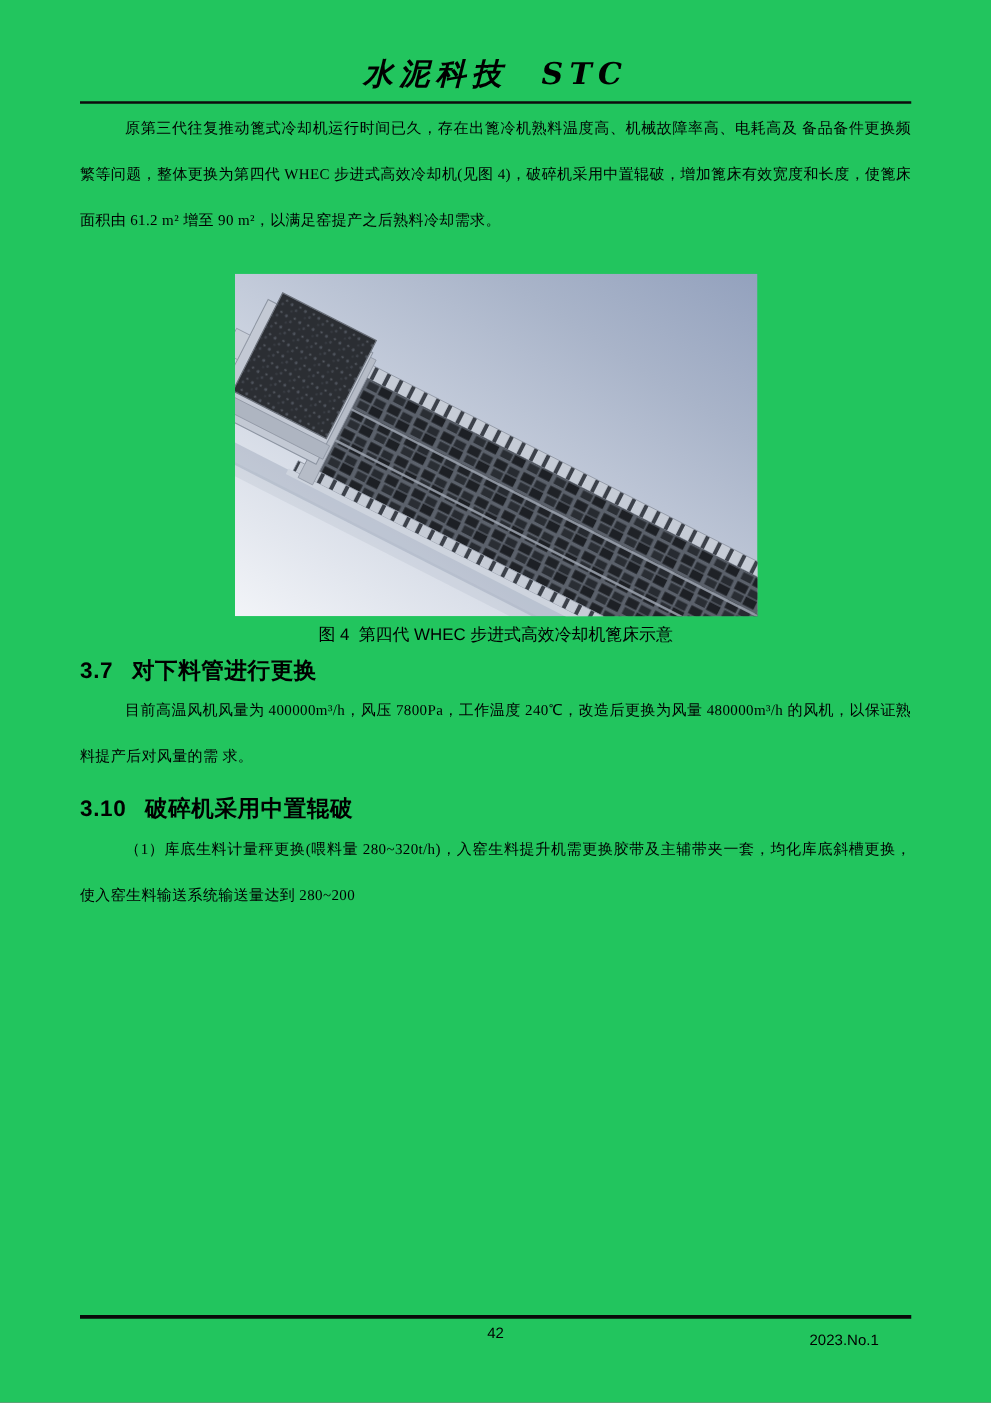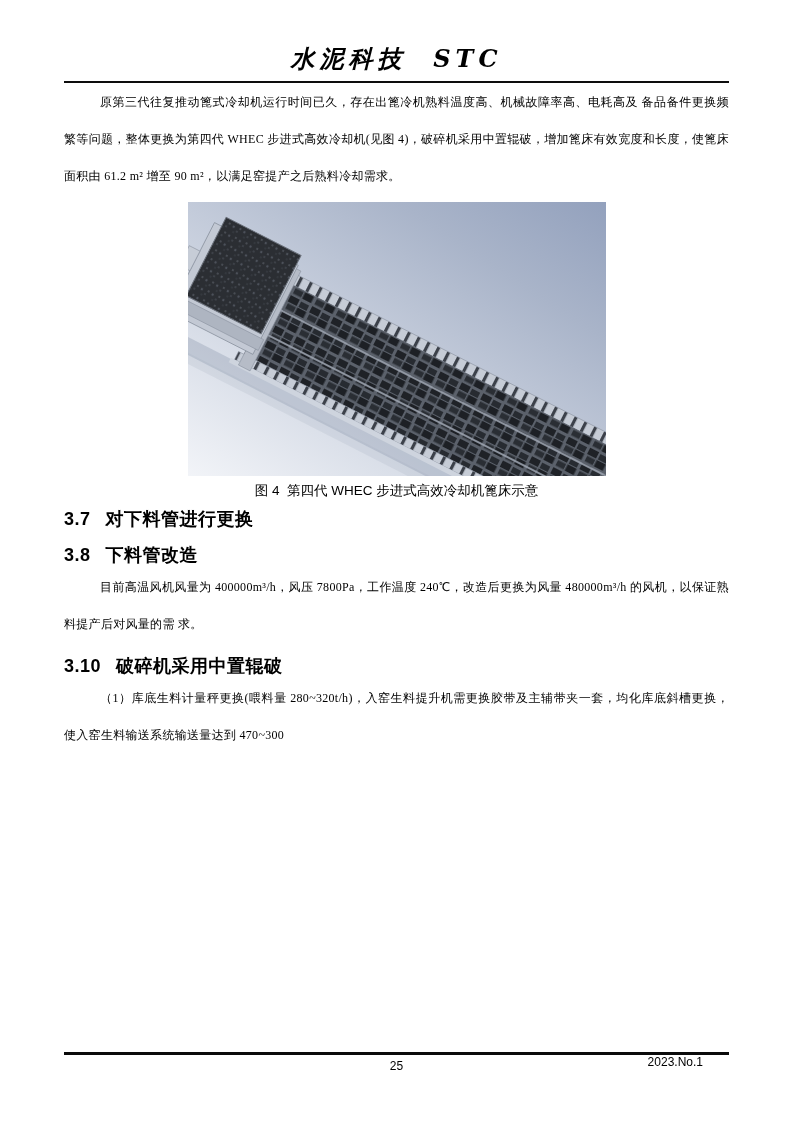--- a/index.html
+++ b/index.html
@@ -1,20 +1,20 @@
 <!DOCTYPE html>
 <html><head>
 <meta charset="utf-8">
 <style>
   html,body { margin:0; padding:0; background:#888; }
   .page {
     position:relative;
     width:793px; height:1122px;
     margin:0 auto;
-    background:#ffffff;
+    background:#22c55e;
     color:#000;
     font-family:"Liberation Serif", serif;
     overflow:hidden;
   }
   .content { position:absolute; left:64px; top:0; width:665px; }
 
   .journal-title {
     margin-top:44px;
     text-align:center;
     font-family:"DejaVu Serif", serif;
@@ -40,40 +40,40 @@
 
   .body-p {
     font-size:12px;
     line-height:37px;
     text-align:justify;
     text-indent:36px;
     margin:1px 0 0 0;
     letter-spacing:0.3px;
   }
 
-  figure.fig { margin:7px auto 0 auto; width:418px; }
+  figure.fig { margin:24px auto 0 auto; width:418px; }
   .fig-canvas { width:418px; height:274px; display:block; }
   figcaption {
     font-family:"Liberation Sans", sans-serif;
     font-size:13.5px;
     line-height:18px;
     text-align:center;
     margin-top:6px;
     white-space:pre-wrap;
   }
 
   .footer {
     position:absolute;
     left:64px; top:1052px; width:665px;
     border-top:3px solid #0a0a0a;
     font-family:"Liberation Sans", sans-serif;
     font-size:12px;
   }
   .footer .page-num { position:absolute; top:4px; left:0; right:0; text-align:center; }
-  .footer .issue   { position:absolute; top:0; right:26px; }
+  .footer .issue   { position:absolute; top:10px; right:26px; }
 </style>
 </head>
 <body>
 
 <div class="page">
   <div class="content">
 
     <div class="journal-title">水泥科技  STC</div>
     <hr class="header-rule">
 
@@ -146,30 +146,27 @@
           <rect x="-40" y="56" width="12" height="22" fill="#c7cdd7" stroke="#8d95a2" stroke-width="0.6"></rect>
         </g>
       </svg>
       <figcaption>图 4  第四代 WHEC 步进式高效冷却机篦床示意</figcaption>
     </figure>
 
     <h2 class="section-h" style="margin-top:6px">
       <span class="num">3.7</span><span>对下料管进行更换</span>
     </h2>
 
-    <h2 class="section-h">
-      <span class="num">3.8</span><span>下料管改造</span>
-    </h2>
 
     <p class="body-p">目前高温风机风量为 400000m³/h，风压 7800Pa，工作温度 240℃，改造后更换为风量 480000m³/h 的风机，以保证熟料提产后对风量的需 求。</p>
 
     <h2 class="section-h">
       <span class="num">3.10</span><span>破碎机采用中置辊破</span>
     </h2>
-    <p class="body-p">（1）库底生料计量秤更换(喂料量 280~320t/h)，入窑生料提升机需更换胶带及主辅带夹一套，均化库底斜槽更换，使入窑生料输送系统输送量达到 470~300</p>
+    <p class="body-p">（1）库底生料计量秤更换(喂料量 280~320t/h)，入窑生料提升机需更换胶带及主辅带夹一套，均化库底斜槽更换，使入窑生料输送系统输送量达到 280~200</p>
 
   </div>
 
   <div class="footer">
-    <span class="page-num">25</span>
+    <span class="page-num">42</span>
     <span class="issue">2023.No.1</span>
   </div>
 </div>
 
 </body></html>

